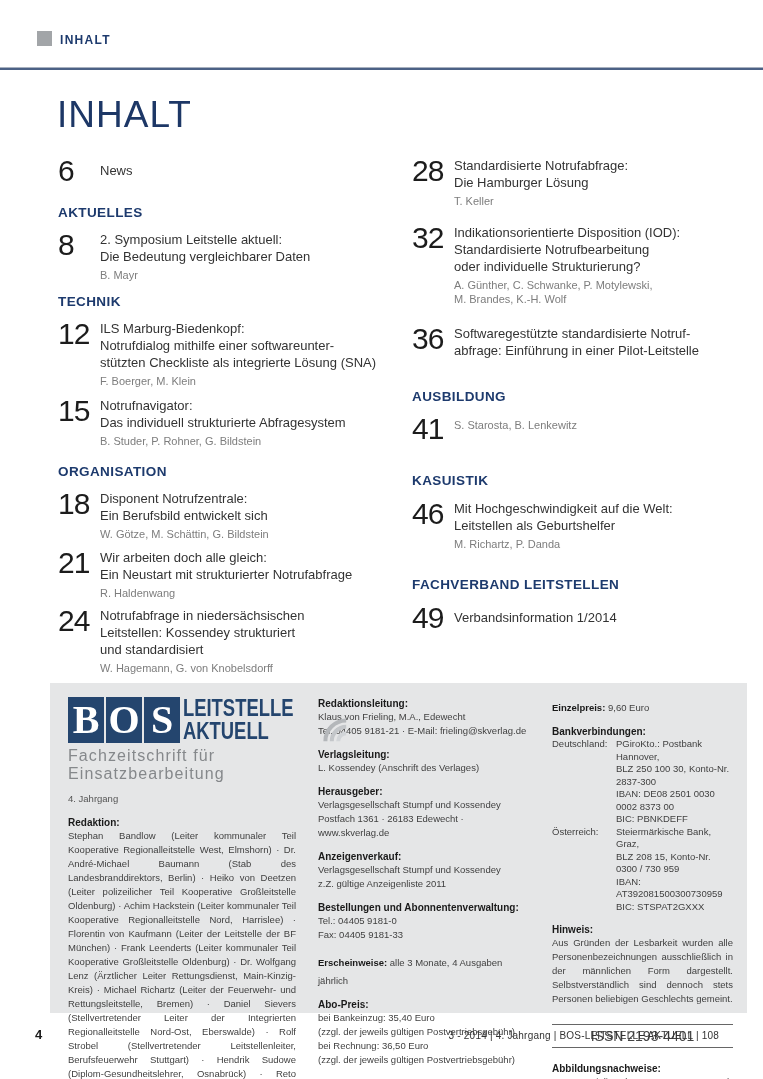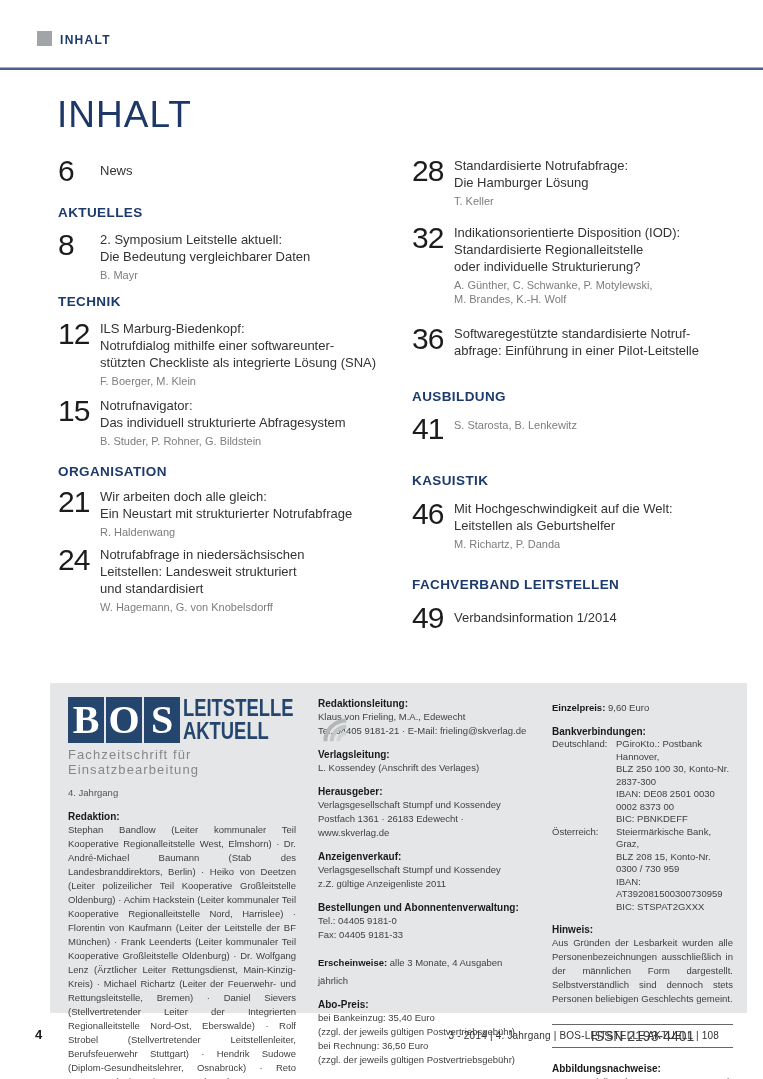--- a/index.html
+++ b/index.html
@@ -45,21 +45,21 @@
   
   .logo{display:flex;align-items:flex-start;margin-bottom:4px;}
   .bosletters{display:flex;gap:2px;}
   .bosbox{width:36px;height:46px;background:#24456e;color:#ffffff;
           font-family:"Liberation Serif",serif;font-weight:bold;font-size:40px;
           display:flex;align-items:center;justify-content:center;line-height:1;}
   .logoright{margin-left:3px;position:relative;padding-right:26px;}
   .logoline{color:#24456e;font-weight:bold;font-size:23px;line-height:23px;
             transform:scaleX(.8);transform-origin:left;white-space:nowrap;}
   .fan{position:absolute;right:0;bottom:-3px;}
-  .logosub{font-size:13px;color:#85888b;letter-spacing:1.1px;margin-bottom:10px;}
+  .logosub{font-size:16px;color:#85888b;letter-spacing:1.1px;margin-bottom:10px;}
   .volume{font-size:9.5px;color:#555555;margin-bottom:12px;}
 
   
   .bankrow{display:flex;}
   .banklabel{width:64px;flex-shrink:0;font-size:9.5px;color:#3f3f3f;line-height:12.5px;}
   .bankval{flex:1;font-size:9.5px;color:#3f3f3f;line-height:12.5px;white-space:pre-line;}
 
   .issn{border-top:1px solid #666;border-bottom:1px solid #666;text-align:center;
         font-size:14px;color:#444444;padding:3px 0;margin:18px 0 14px;}
 
@@ -106,53 +106,61 @@
     </div>
     <div class="entry" style="margin-top:8px">
       <div class="num">15</div>
       <div class="ebody">
         <div class="etitle">Notrufnavigator:
 Das individuell strukturierte Abfragesystem</div>
         <div class="eauth">B. Studer, P. Rohner, G. Bildstein</div>
       </div>
     </div>
     <div class="sec" style="margin-top:16px">ORGANISATION</div>
+    <div class="entry" style="margin-top:9px">
+      <div class="num">18</div>
+      <div class="ebody">
+        <div class="etitle">Disponent Notrufzentrale:
+Ein Berufsbild entwickelt sich</div>
+        <div class="eauth">W. Götze, M. Schättin, G. Bildstein</div>
+      </div>
+    </div>
     <div class="entry" style="margin-top:7px">
       <div class="num">21</div>
       <div class="ebody">
         <div class="etitle">Wir arbeiten doch alle gleich:
 Ein Neustart mit strukturierter Notrufabfrage</div>
         <div class="eauth">R. Haldenwang</div>
       </div>
     </div>
     <div class="entry" style="margin-top:6px">
       <div class="num">24</div>
       <div class="ebody">
         <div class="etitle">Notrufabfrage in niedersächsischen
-Leitstellen: Landesweit strukturiert
+Leitstellen: Kossendey strukturiert
 und standardisiert</div>
         <div class="eauth">W. Hagemann, G. von Knobelsdorff</div>
       </div>
     </div>
   </div>
 
   <div class="toc-right">
     <div class="entry">
       <div class="num">28</div>
       <div class="ebody">
         <div class="etitle">Standardisierte Notrufabfrage:
 Die Hamburger Lösung</div>
         <div class="eauth">T. Keller</div>
       </div>
     </div>
     <div class="entry" style="margin-top:15px">
       <div class="num">32</div>
       <div class="ebody">
         <div class="etitle">Indikationsorientierte Disposition (IOD):
-Standardisierte Regionalleitstelle
+Standardisierte Notrufbearbeitung
 oder individuelle Strukturierung?</div>
         <div class="eauth">A. Günther, C. Schwanke, P. Motylewski,
 M. Brandes, K.-H. Wolf</div>
       </div>
     </div>
     <div class="entry" style="margin-top:18px">
       <div class="num">36</div>
       <div class="ebody">
         <div class="etitle">Softwaregestützte standardisierte Notruf-
 abfrage: Einführung in einer Pilot-Leitstelle</div>

